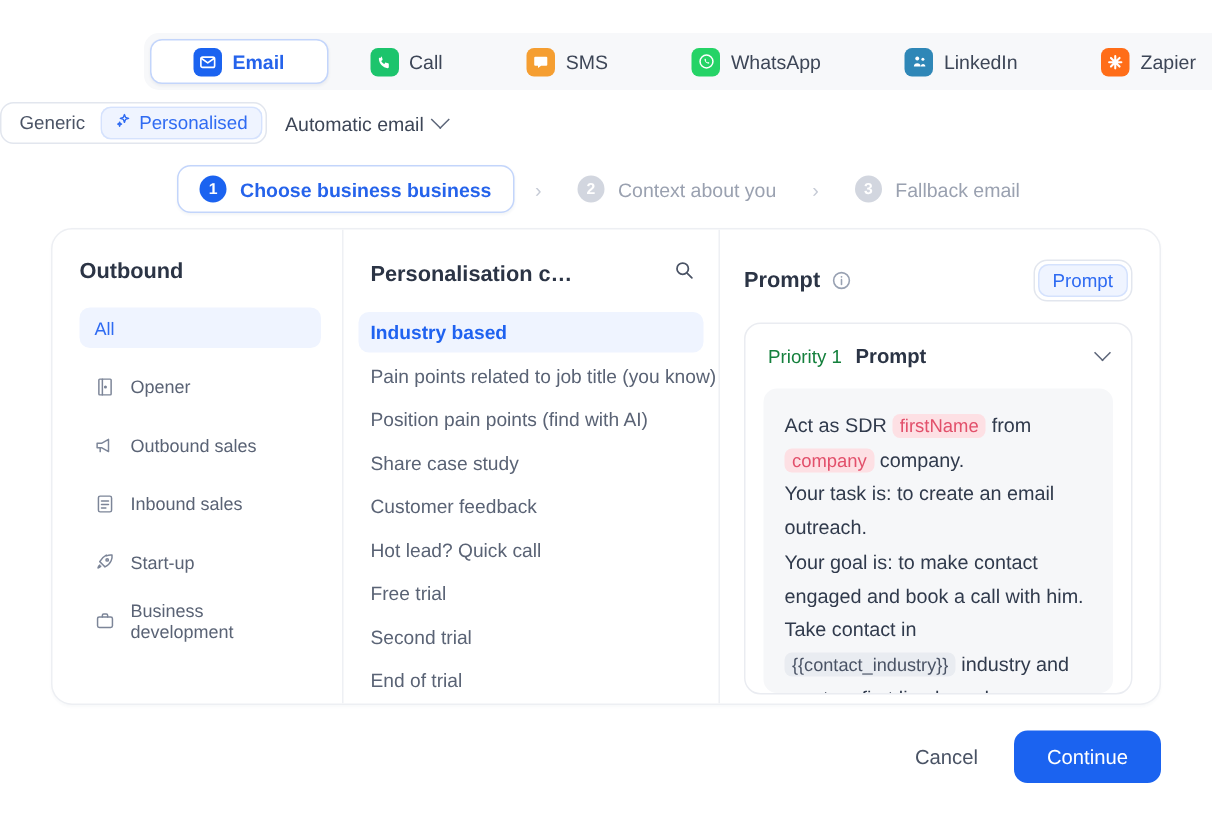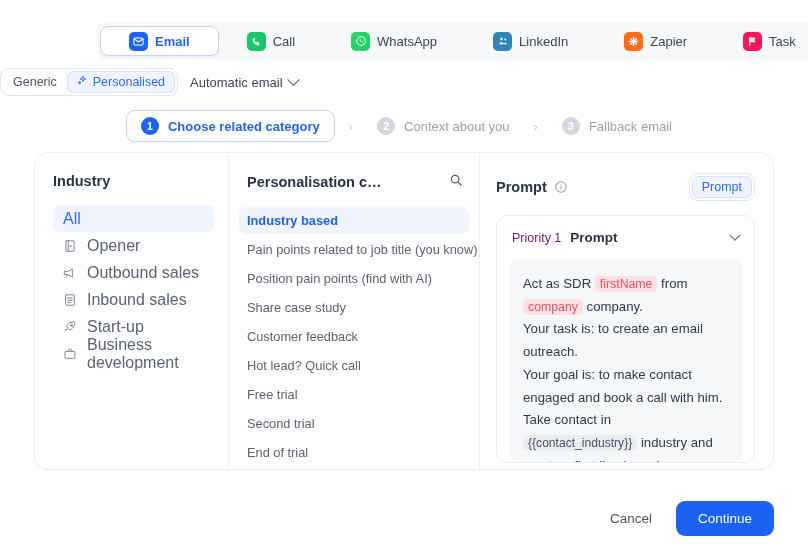--- a/index.html
+++ b/index.html
@@ -148,24 +148,24 @@
   .col-title {
     font-size: 14.5px; color: #2b3445; font-weight: 600;
     margin-bottom: 16px;
   }
   .cat-list { display: flex; flex-direction: column; }
   .cat-item {
     display: flex; align-items: center; gap: 10px;
     height: 27px;
     padding: 0 10px;
     border-radius: 7px;
-    font-size: 16px;
+    font-size: 12px;
     color: #5a6375;
     cursor: pointer;
-    margin-bottom: 0;
+    margin-bottom: 12px;
   }
   .cat-item + .cat-item { margin-top: 0; }
   .cat-item.active { background: #eff4ff; color: #2f6bf2; font-weight: 500; }
   .cat-icon { width: 14px; height: 14px; flex: 0 0 auto; color: #7c8598; }
   .cat-icon svg { display: block; }
 
   .pers-head {
     display: flex; align-items: center; justify-content: space-between;
     padding: 0 16px 0 18px;
     margin-bottom: 16px;
@@ -198,21 +198,21 @@
     border-radius: 11px;
     height: 248px;
     display: flex; flex-direction: column;
     overflow: hidden;
   }
   .prompt-box-head {
     display: flex; align-items: center;
     padding: 14px 15px 10px 15px;
     gap: 9px;
   }
-  .priority-label { font-size: 12.5px; color: #701a75; }
+  .priority-label { font-size: 12.5px; color: #15803d; }
   .prompt-label { font-size: 13.5px; color: #2b3445; font-weight: 700; }
   .chev {
     margin-left: auto;
     width: 8px; height: 8px;
     border-right: 1.7px solid #5b6478;
     border-bottom: 1.7px solid #5b6478;
     transform: rotate(45deg) translate(-2px,-2px);
     cursor: pointer;
   }
   .prompt-body {
@@ -237,21 +237,21 @@
     background: #e9ecf1;
     color: #4a5365;
     border-radius: 5px;
     padding: 1px 5px;
     font-size: 12.1px;
   }
 
   
   .footer {
     position: absolute;
-    right: 34px; bottom: 8px;
+    right: 34px; bottom: 22px;
     display: flex; align-items: center; gap: 20px;
   }
   .btn-cancel {
     font-size: 13.5px; color: #4a5365;
     background: none; border: none; cursor: pointer;
     padding: 8px 4px;
     font-family: inherit;
   }
   .btn-continue {
     font-size: 13.5px; color: #ffffff;
@@ -281,20 +281,28 @@
 
     <div class="channel-tab">
       <span class="ch-icon" style="background:#1cc46c">
         <svg width="11" height="11" viewBox="0 0 24 24" fill="#fff">
             <path d="M6.6 3.5c.6 0 1.1.4 1.3 1l.9 3c.2.6 0 1.2-.5 1.5l-1.4 1c.9 2 2.5 3.6 4.5 4.5l1-1.4c.4-.5 1-.7 1.5-.5l3 .9c.6.2 1 .7 1 1.3V19c0 1-.8 1.8-1.8 1.6C9.6 20 4 14.4 3.4 7.4 3.3 6.3 4 5.5 5 5.5h1.6z"></path>
           </svg>
       </span>
       <span>Call</span>
     </div>
 
+    <div class="channel-tab">
+      <span class="ch-icon" style="background:#f59e31">
+        <svg width="11" height="11" viewBox="0 0 24 24" fill="#fff">
+            <path d="M4 4h16a1.5 1.5 0 0 1 1.5 1.5v10A1.5 1.5 0 0 1 20 17h-7.5l-4.5 3.5V17H4a1.5 1.5 0 0 1-1.5-1.5v-10A1.5 1.5 0 0 1 4 4z"></path>
+          </svg>
+      </span>
+      <span>SMS</span>
+    </div>
 
     <div class="channel-tab">
       <span class="ch-icon" style="background:#25d366">
         <svg width="12" height="12" viewBox="0 0 24 24" fill="none" stroke="#fff" stroke-width="2">
             <circle cx="12" cy="12" r="8.6"></circle>
             <path d="M9.4 9c.2-.5.5-.6.8-.6.3 0 .6.1.8.5l.5 1c.1.3 0 .6-.2.8l-.4.4c.5 1 1.2 1.7 2.2 2.2l.4-.4c.2-.2.5-.3.8-.2l1 .5c.4.2.5.5.5.8 0 .3-.1.6-.6.8-1.6.6-5.9-2.2-5.8-5.8z" fill="#fff" stroke="none"></path>
           </svg>
       </span>
       <span>WhatsApp</span>
     </div>
@@ -348,38 +356,38 @@
     </div>
     <div class="auto-email">
       <span>Automatic email</span>
       <span class="caret"></span>
     </div>
   </div>
 
   <div class="stepper">
     <div class="step active">
       <span class="step-num">1</span>
-      <span>Choose related category</span>
+      <span>Choose business business</span>
     </div>
     <span class="step-sep">›</span>
     <div class="step">
       <span class="step-num">2</span>
       <span>Context about you</span>
     </div>
     <span class="step-sep">›</span>
     <div class="step">
       <span class="step-num">3</span>
       <span>Fallback email</span>
     </div>
   </div>
 
   <div class="card">
 
     <div class="col-cat">
-      <div class="col-title">Industry</div>
+      <div class="col-title">Outbound</div>
       <div class="cat-list">
 
         <div class="cat-item active">
           <span>All</span>
         </div>
 
         <div class="cat-item">
           <span class="cat-icon">
             <svg width="14" height="14" viewBox="0 0 24 24" fill="none" stroke="currentColor" stroke-width="1.7" stroke-linecap="round" stroke-linejoin="round">
                 <rect x="5" y="3" width="14" height="18" rx="1"></rect>

